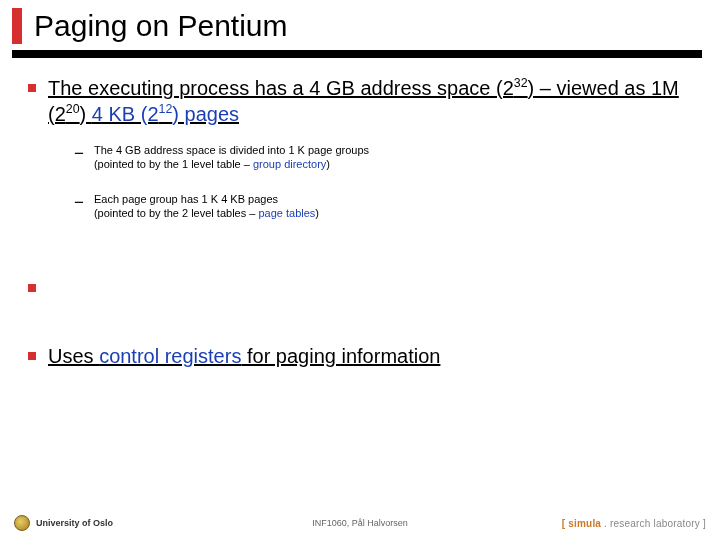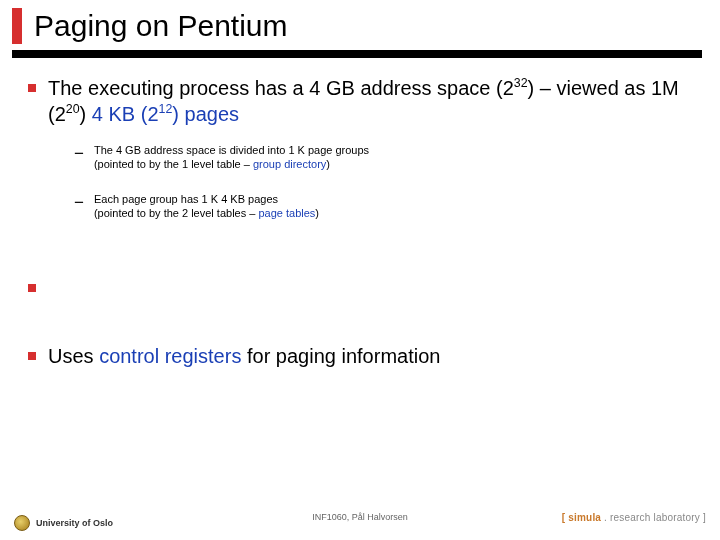--- a/index.html
+++ b/index.html
@@ -30,20 +30,21 @@
     font-weight: 400;
     color: #000;
   }
   .content {
     padding: 18px 24px 0 28px;
   }
   .bullet-row {
     display: flex;
     align-items: flex-start;
     margin-bottom: 22px;
+    text-decoration: underline;
   }
   .bullet-sq {
     width: 8px;
     height: 8px;
     background: #d62f2f;
     flex-shrink: 0;
     margin-top: 8px;
     margin-right: 12px;
   }
   .bullet-text {
@@ -75,20 +76,21 @@
   sup { font-size: 0.62em; vertical-align: super; line-height: 0; }
   .spacer-lg { height: 30px; }
 
   .footer {
     position: absolute;
     bottom: 6px;
     left: 0;
     right: 0;
     height: 22px;
     display: flex;
+    align-items: center;
     font-size: 9px;
     color: #666;
     padding: 0 14px;
   }
   .footer-left {
     display: flex;
     align-items: center;
     gap: 6px;
     font-weight: bold;
     color: #333;

